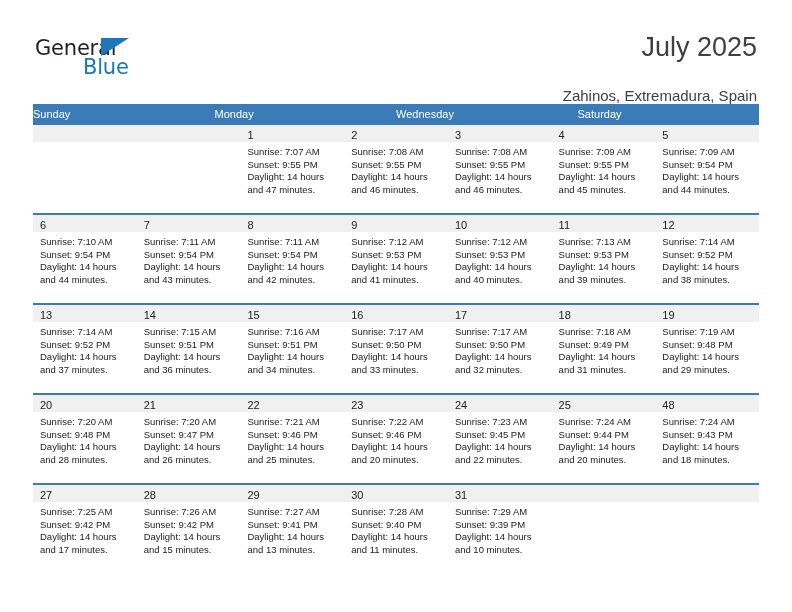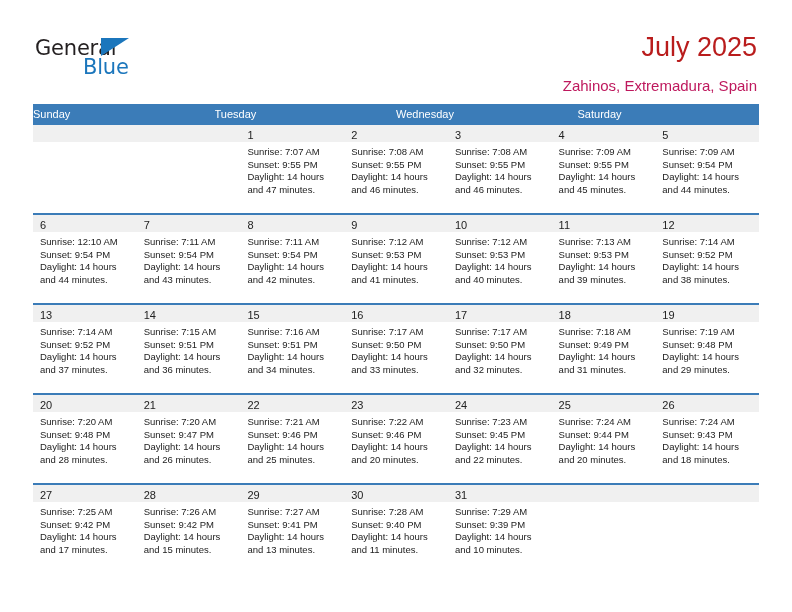--- a/index.html
+++ b/index.html
@@ -68,30 +68,30 @@
 
   .title-block {
     position: absolute;
     right: 35px;
     top: 30px;
     text-align: right;
   }
   .cal-title {
     font-size: 27px;
     font-weight: 400;
-    color: #b91c1c;
+    color: #404040;
     line-height: 34px;
     letter-spacing: 0px;
     text-align: right;
   }
   .cal-subtitle {
-    margin-top: 12px;
+    margin-top: 22px;
     font-size: 15px;
     font-weight: 400;
-    color: #be185d;
+    color: #404040;
     line-height: 20px;
   }
 
   
   .calendar {
     position: absolute;
     left: 33px;
     top: 104px;
     width: 726px;
   }
@@ -168,21 +168,21 @@
       <div class="cal-title">July 2025</div>
       <div class="cal-subtitle">Zahinos, Extremadura, Spain</div>
     </div>
 
   </div>
 
   <div class="calendar">
 
     <div class="weekday-row">
       <div class="weekday">Sunday</div>
-      <div class="weekday">Tuesday</div>
+      <div class="weekday">Monday</div>
       <div class="weekday">Wednesday</div>
       <div class="weekday">Saturday</div>
     </div>
 
     <div id="weeks-container">
         <div class="week">
           <div class="week-inner">
             <div class="daycell shaded empty">
               <div class="daynum-band"><span class="daynum"></span></div>
             </div>
@@ -234,21 +234,21 @@
                 <div>and 44 minutes.</div>
               </div>
             </div>
           </div>
         </div>
         <div class="week">
           <div class="week-inner">
             <div class="daycell shaded">
               <div class="daynum-band"><span class="daynum">6</span></div>
               <div class="dayinfo">
-                <div>Sunrise: 12:10 AM</div>
+                <div>Sunrise: 7:10 AM</div>
                 <div>Sunset: 9:54 PM</div>
                 <div>Daylight: 14 hours</div>
                 <div>and 44 minutes.</div>
               </div>
             </div>
             <div class="daycell shaded">
               <div class="daynum-band"><span class="daynum">7</span></div>
               <div class="dayinfo">
                 <div>Sunrise: 7:11 AM</div>
                 <div>Sunset: 9:54 PM</div>
@@ -420,21 +420,21 @@
             <div class="daycell shaded">
               <div class="daynum-band"><span class="daynum">25</span></div>
               <div class="dayinfo">
                 <div>Sunrise: 7:24 AM</div>
                 <div>Sunset: 9:44 PM</div>
                 <div>Daylight: 14 hours</div>
                 <div>and 20 minutes.</div>
               </div>
             </div>
             <div class="daycell shaded">
-              <div class="daynum-band"><span class="daynum">26</span></div>
+              <div class="daynum-band"><span class="daynum">48</span></div>
               <div class="dayinfo">
                 <div>Sunrise: 7:24 AM</div>
                 <div>Sunset: 9:43 PM</div>
                 <div>Daylight: 14 hours</div>
                 <div>and 18 minutes.</div>
               </div>
             </div>
           </div>
         </div>
         <div class="week">

